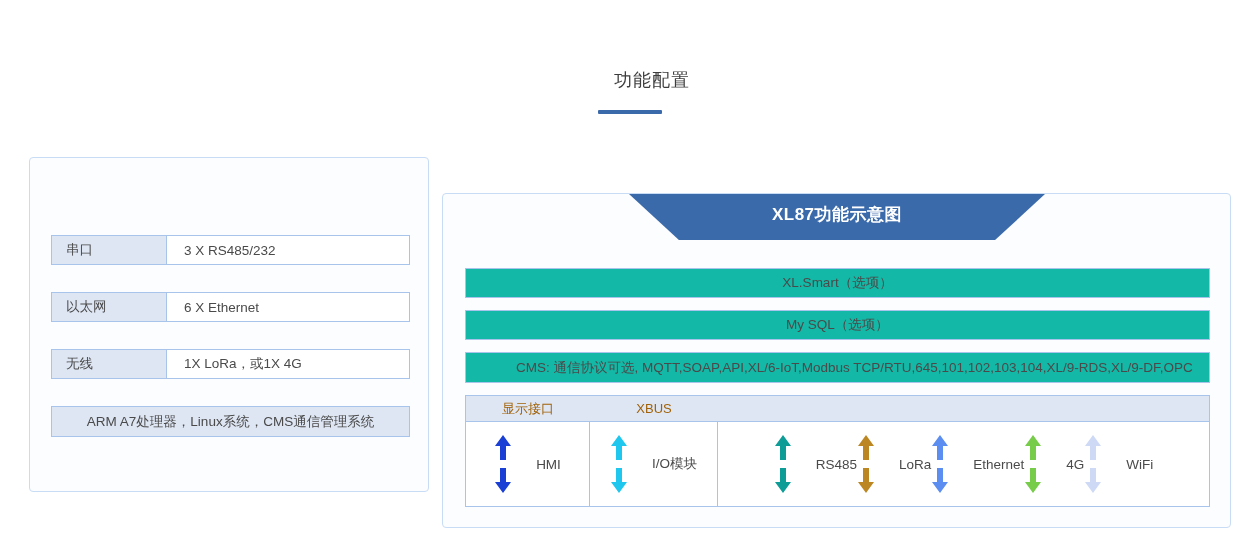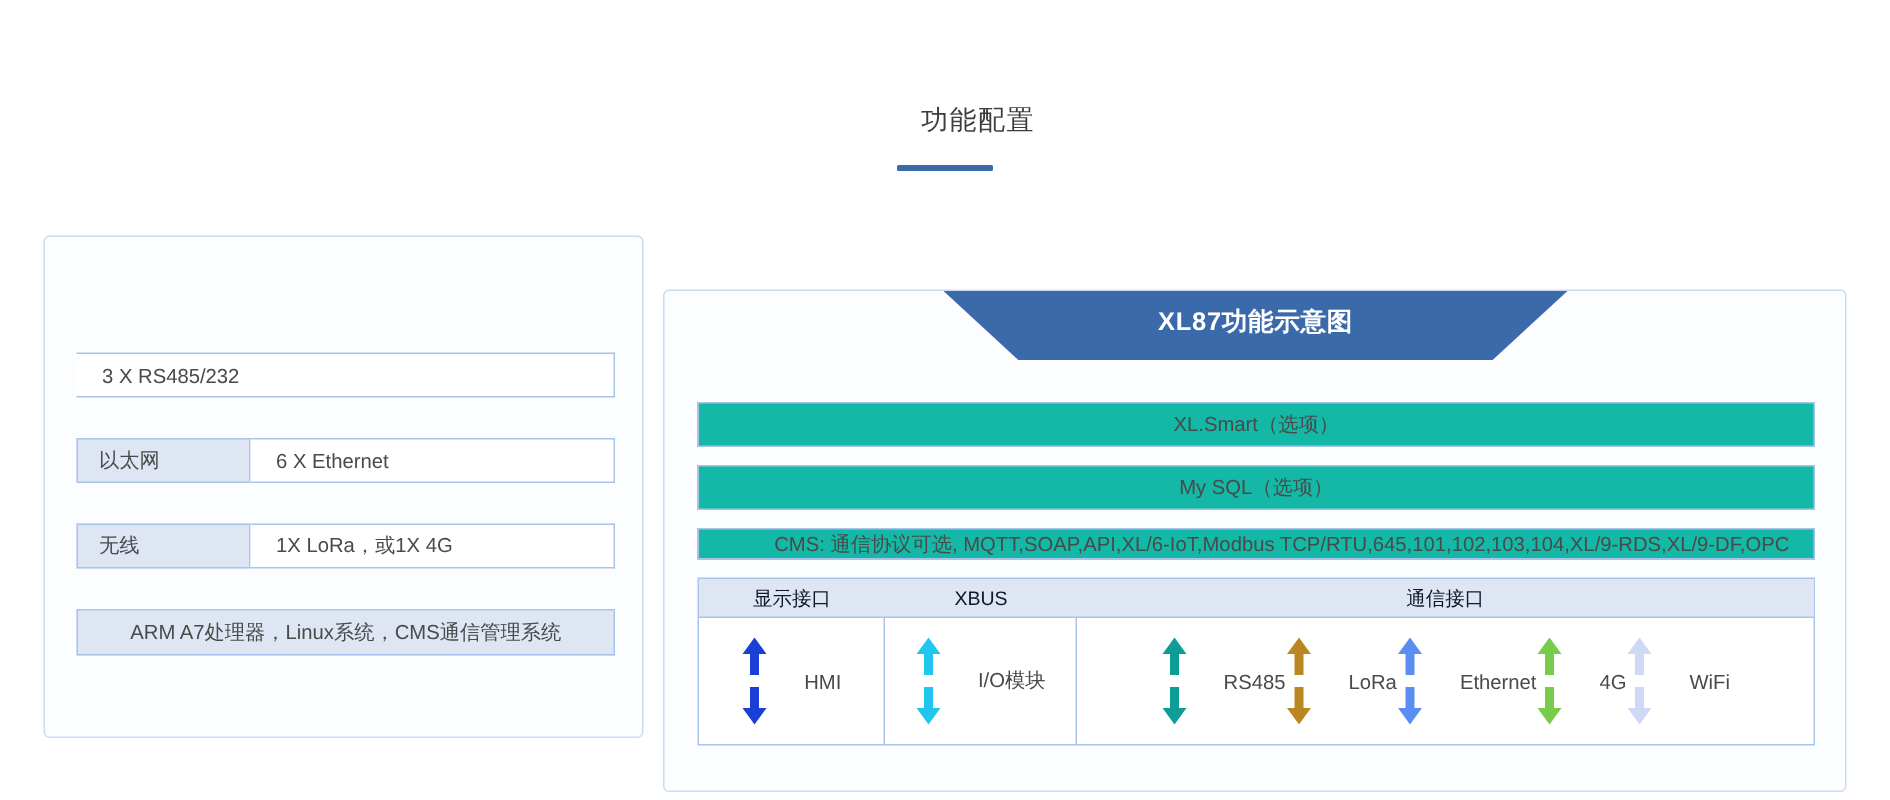--- a/index.html
+++ b/index.html
@@ -86,36 +86,36 @@
   .stack{
     position:absolute;left:22px;top:74px;width:745px;
   }
   .band{
     box-sizing:border-box;
     background:#14b8a6;border:1px solid #a8c4ea;
     display:flex;align-items:center;justify-content:center;
     font-size:13.5px;color:#4a4a4a;
     height:30px;margin-bottom:12px;
   }
-  .band.tall{height:21px;padding-left:34px;}
+  .band.tall{height:31px;padding-left:34px;}
 
   
   .matrix{
     box-sizing:border-box;
     border:1px solid #a8c4ea;
     background:#ffffff;
   }
   .matrix-head{
     display:flex;height:25px;
     background:#dee6f4;
     border-bottom:1px solid #a8c4ea;
   }
   .mh{
     display:flex;align-items:center;justify-content:center;
-    font-size:13px;color:#0f172a;box-sizing:border-box;
+    font-size:13px;color:#a16207;box-sizing:border-box;
   }
   .mh.c1{width:124px;}
   .mh.c2{width:128px;}
   .mh.c3{flex:1;}
 
   .matrix-body{display:flex;height:84px;}
   .cell{
     display:flex;align-items:center;justify-content:center;
     box-sizing:border-box;
   }
@@ -135,20 +135,21 @@
 <div class="page-title-wrap">
   <div class="page-title">功能配置</div>
   <div class="title-rule"></div>
 </div>
 
 <div class="panel" id="panel-left">
 
   <div class="spec-rows">
 
     <div class="spec-row">
+      <div class="spec-label">串口</div>
       <div class="spec-value">3 X RS485/232</div>
     </div>
 
     <div class="spec-row">
       <div class="spec-label">以太网</div>
       <div class="spec-value">6 X Ethernet</div>
     </div>
 
     <div class="spec-row">
       <div class="spec-label">无线</div>
@@ -166,21 +167,20 @@
 
   <div class="stack">
     <div class="band">XL.Smart（选项）</div>
     <div class="band">My SQL（选项）</div>
     <div class="band tall">CMS: 通信协议可选, MQTT,SOAP,API,XL/6-IoT,Modbus TCP/RTU,645,101,102,103,104,XL/9-RDS,XL/9-DF,OPC</div>
 
     <div class="matrix">
       <div class="matrix-head">
         <div class="mh c1">显示接口</div>
         <div class="mh c2">XBUS</div>
-        <div class="mh c3">通信接口</div>
       </div>
 
       <div class="matrix-body">
 
         <div class="cell c1">
           <div class="port">
             <span class="arrow-slot">
                 <svg class="arrow" viewBox="0 0 18 58" xmlns="http://www.w3.org/2000/svg">
                   <path d="M9 0 L17 11 L12 11 L12 25 L6 25 L6 11 L1 11 Z" fill="#1a3fd4"></path>
                   <path d="M9 58 L17 47 L12 47 L12 33 L6 33 L6 47 L1 47 Z" fill="#1a3fd4"></path>

